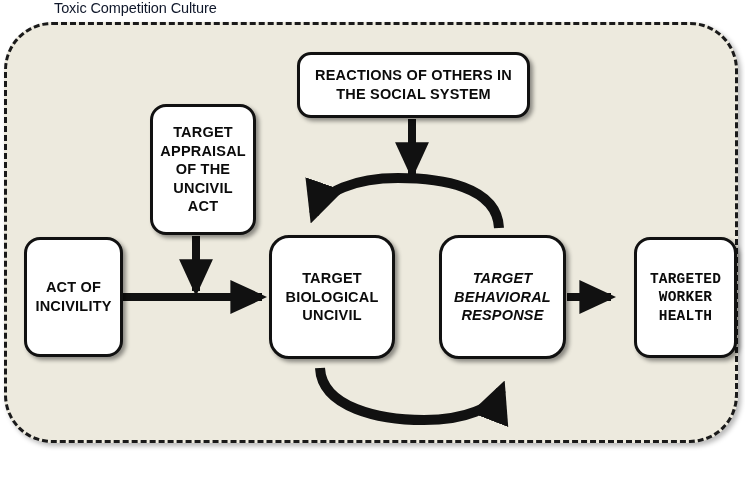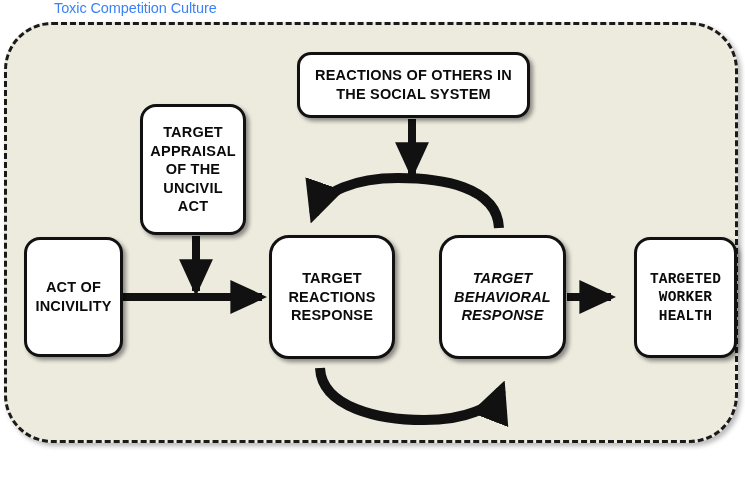--- a/index.html
+++ b/index.html
@@ -29,21 +29,21 @@
     background: #edeade;
     border: 3px dashed #1a1a1a;
     border-radius: 48px;
     box-shadow: 3px 3px 5px rgba(0,0,0,0.28);
   }
 
   
   .caption {
     position: absolute;
     font-size: 14.5px;
-    color: #3b82f6;
+    color: #0f172a;
     letter-spacing: -0.1px;
     white-space: nowrap;
   }
   .caption-top-left  { left: 54px;  top: 0px; }
   .caption-top-right { left: 466px; top: 0px; }
   .caption-bottom    { left: 0px;   top: 454px; width: 745px; text-align: center; }
 
   
   .node {
     position: absolute;
@@ -58,21 +58,21 @@
     text-align: center;
     font-size: 14.5px;
     font-weight: bold;
     color: #0b0b0b;
     line-height: 1.28;
     letter-spacing: 0.2px;
     padding: 2px 12px;
     z-index: 4;
   }
   .node-reactions   { left: 297px; top: 52px;  width: 233px; height: 66px;  border-radius: 14px; }
-  .node-appraisal   { left: 140px; top: 104px; width: 106px; height: 131px; }
+  .node-appraisal   { left: 150px; top: 104px; width: 106px; height: 131px; }
   .node-incivility  { left: 24px;  top: 237px; width: 99px;  height: 120px; }
   .node-biological  { left: 269px; top: 235px; width: 126px; height: 124px; border-radius: 20px;}
   .node-behavioral  { left: 439px; top: 235px; width: 127px; height: 124px; border-radius: 20px; font-style: italic;}
   .node-health      { left: 634px; top: 237px; width: 103px; height: 121px; font-family: Liberation Mono, monospace; }
 
   
   .arrows {
     position: absolute;
     left: 0; top: 0;
     width: 745px; height: 477px;
@@ -124,20 +124,20 @@
       <line x1="567" y1="297" x2="611" y2="297" stroke="#111111" stroke-width="8" marker-end="url(#ah)"></line>
     </g>
   </svg>
 
   <div class="node node-reactions">REACTIONS OF OTHERS IN THE SOCIAL SYSTEM</div>
 
   <div class="node node-appraisal">TARGET APPRAISAL OF THE UNCIVIL ACT</div>
 
   <div class="node node-incivility">ACT OF INCIVILITY</div>
 
-  <div class="node node-biological">TARGET REACTIONS RESPONSE</div>
+  <div class="node node-biological">TARGET BIOLOGICAL UNCIVIL</div>
 
   <div class="node node-behavioral">TARGET BEHAVIORAL RESPONSE</div>
 
   <div class="node node-health">TARGETED WORKER HEALTH</div>
 
 
 </div>
 
 </body></html>

